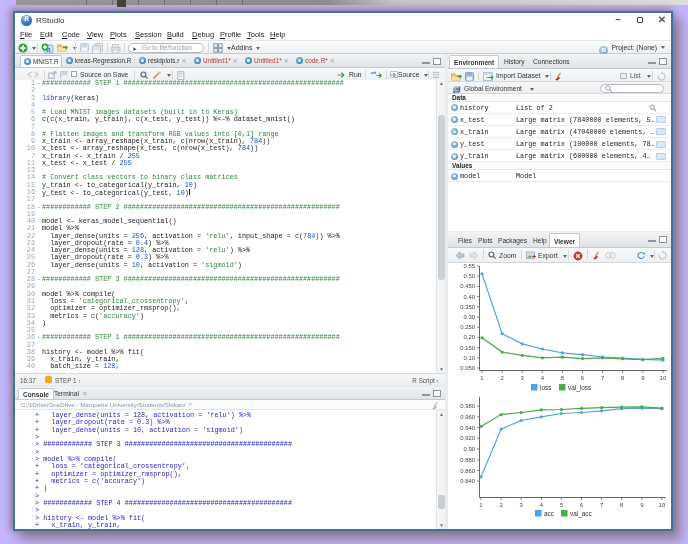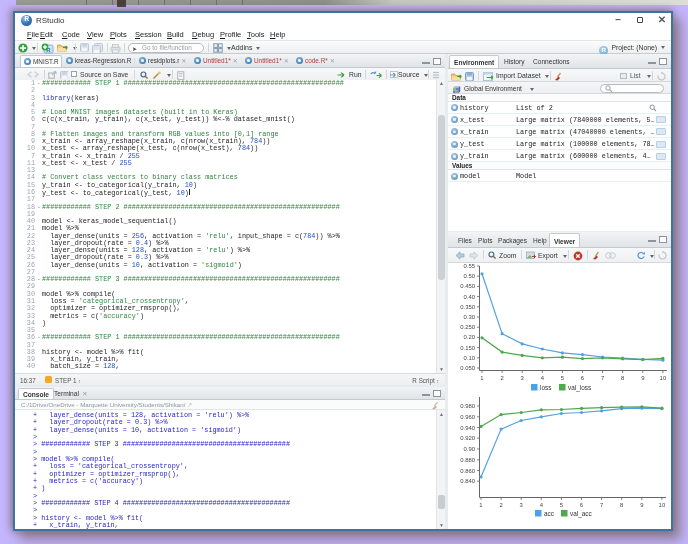--- a/index.html
+++ b/index.html
@@ -96,22 +96,22 @@
   background:#f6a821}
 #stepname{position:absolute;left:40px;top:2.5px}
 #rscript{position:absolute;right:6px;top:2.5px}
 .updn{font-size:5px;color:#777}
 
 #conpane{position:absolute;left:0;top:333px;width:430px;height:142px;background:#fff}
 #contabs{height:13px}
 #conpath{position:absolute;left:0;top:13px;width:430px;height:10px;background:#fafbfb;
   border-bottom:1px solid #e2e5e8;font-size:6.2px;color:#8b97a5;line-height:10px;
   padding-left:6px}
-#conbody{position:absolute;left:9px;top:23px;width:421px;height:119px;overflow:hidden;
-  padding:2px 0 0 9px}
+#conbody{position:absolute;left:0;top:23px;width:421px;height:119px;overflow:hidden;
+  padding:2px 0 0 20px}
 .cline{height:7.35px;white-space:pre;font-family:"Liberation Mono",monospace;
   font-size:6.8px;line-height:7.35px;color:#2724c9}
 #conscroll{position:absolute;right:0;top:23px;width:9px;height:119px;background:#f3f4f5;
   border-left:1px solid #e2e4e6}
 #conthumb{position:absolute;left:1px;top:85px;width:7px;height:14px;background:#c9ccd0;
   border-radius:2px}
 
 #envpane{position:absolute;left:0;top:0;width:223px;height:177px;background:#fff}
 #envtabs{height:15px}
 #envtool{height:13px}
@@ -162,21 +162,21 @@
   <div id="titlebar">
     <div id="rlogo"></div>
         <div id="title-txt">RStudio</div>
     <div id="winbtns">
           <span style="font-weight:bold">–</span>
           <span><i style="display:inline-block;width:5.5px;height:6px;border:1.2px solid #444;border-radius:1px;margin-top:2px"></i></span>
           <span style="font-weight:bold">✕</span>
         </div>
   </div>
   <div id="menubar">
-    <span style="left:12px"><u>F</u>ile</span>
+    <span style="left:5px"><u>F</u>ile</span>
     <span style="left:25px"><u>E</u>dit</span>
     <span style="left:47px"><u>C</u>ode</span>
     <span style="left:72px"><u>V</u>iew</span>
     <span style="left:95px"><u>P</u>lots</span>
     <span style="left:120px"><u>S</u>ession</span>
     <span style="left:152px"><u>B</u>uild</span>
     <span style="left:177px"><u>D</u>ebug</span>
     <span style="left:205px"><u>P</u>rofile</span>
     <span style="left:232px"><u>T</u>ools</span>
     <span style="left:255px"><u>H</u>elp</span>

